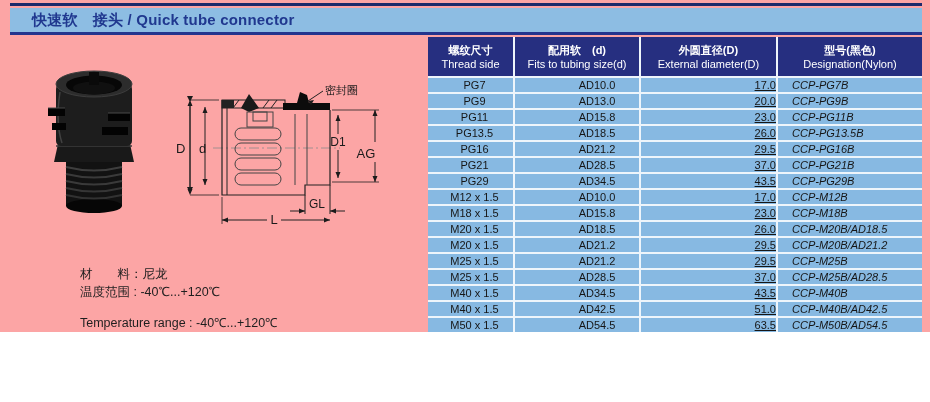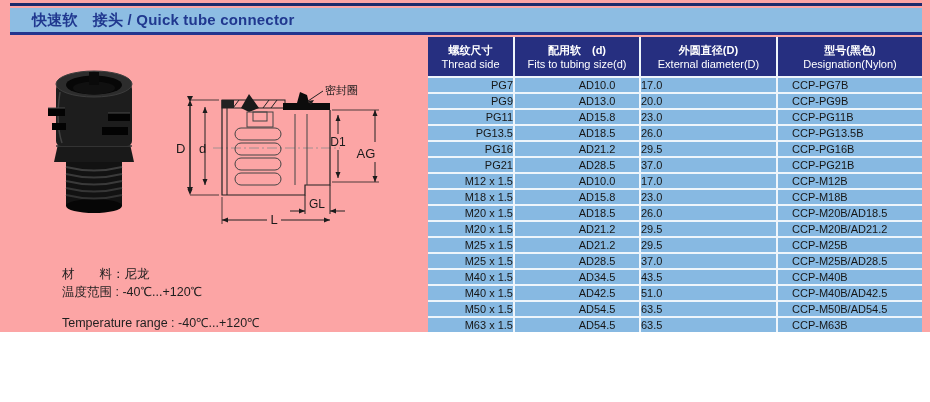--- a/index.html
+++ b/index.html
@@ -24,21 +24,21 @@
     color: #20388f;
     font-size: 15px; font-weight: bold;
     line-height: 24px;
     padding-left: 22px;
     letter-spacing: 0.2px;
   }
   
   .photo-wrap   { position: absolute; left: 46px;  top: 66px; }
   .diagram-wrap { position: absolute; left: 175px; top: 78px; }
   .specs {
-    position: absolute; left: 62px; top: 265px;
+    position: absolute; left: 80px; top: 265px;
     font-size: 12.5px; color: #1f1f1f; line-height: 18px;
   }
   .specs .gap { height: 13px; }
   
   table.spec-table {
     position: absolute; left: 428px; top: 37px;
     width: 494px;
     border-collapse: collapse;
     table-layout: fixed;
   }
@@ -63,24 +63,24 @@
     background: #87b9e2;
     color: #161616;
     font-size: 11px;
     height: 16px;
     padding: 0;
     border-right: 2px solid #eef5fb;
     border-bottom: 2px solid #eef5fb;
     line-height: 14px;
     overflow: hidden; white-space: nowrap;
   }
-  .spec-table td.a1 { text-align: right;  padding-left: 8px; margin-top: 30px; }
+  .spec-table td.a1 { text-align: center;  padding-left: 8px; margin-top: 30px; }
   .spec-table td.a2 { text-align: center; padding-left: 40px; }
-  .spec-table td.a3 { text-align: left; }
-  .spec-table td.a4 { text-align: left;  padding-left: 14px; }
+  .spec-table td.a3 { text-align: right; text-decoration: underline; }
+  .spec-table td.a4 { text-align: left;  padding-left: 14px; font-style: italic; }
   
   svg text { font-family: "Liberation Sans", sans-serif; fill: #1b1b1b; }
 </style>
 </head>
 <body>
 
 <div class="page">
 
   <div class="top-rule"></div>
 
@@ -263,20 +263,26 @@
           <td class="a3">29.5</td>
           <td class="a4">CCP-PG16B</td>
         </tr>
         <tr>
           <td class="a1">PG21</td>
           <td class="a2">AD28.5</td>
           <td class="a3">37.0</td>
           <td class="a4">CCP-PG21B</td>
         </tr>
         <tr>
+          <td class="a1">PG29</td>
+          <td class="a2">AD34.5</td>
+          <td class="a3">43.5</td>
+          <td class="a4">CCP-PG29B</td>
+        </tr>
+        <tr>
           <td class="a1">M12 x 1.5</td>
           <td class="a2">AD10.0</td>
           <td class="a3">17.0</td>
           <td class="a4">CCP-M12B</td>
         </tr>
         <tr>
           <td class="a1">M18 x 1.5</td>
           <td class="a2">AD15.8</td>
           <td class="a3">23.0</td>
           <td class="a4">CCP-M18B</td>

